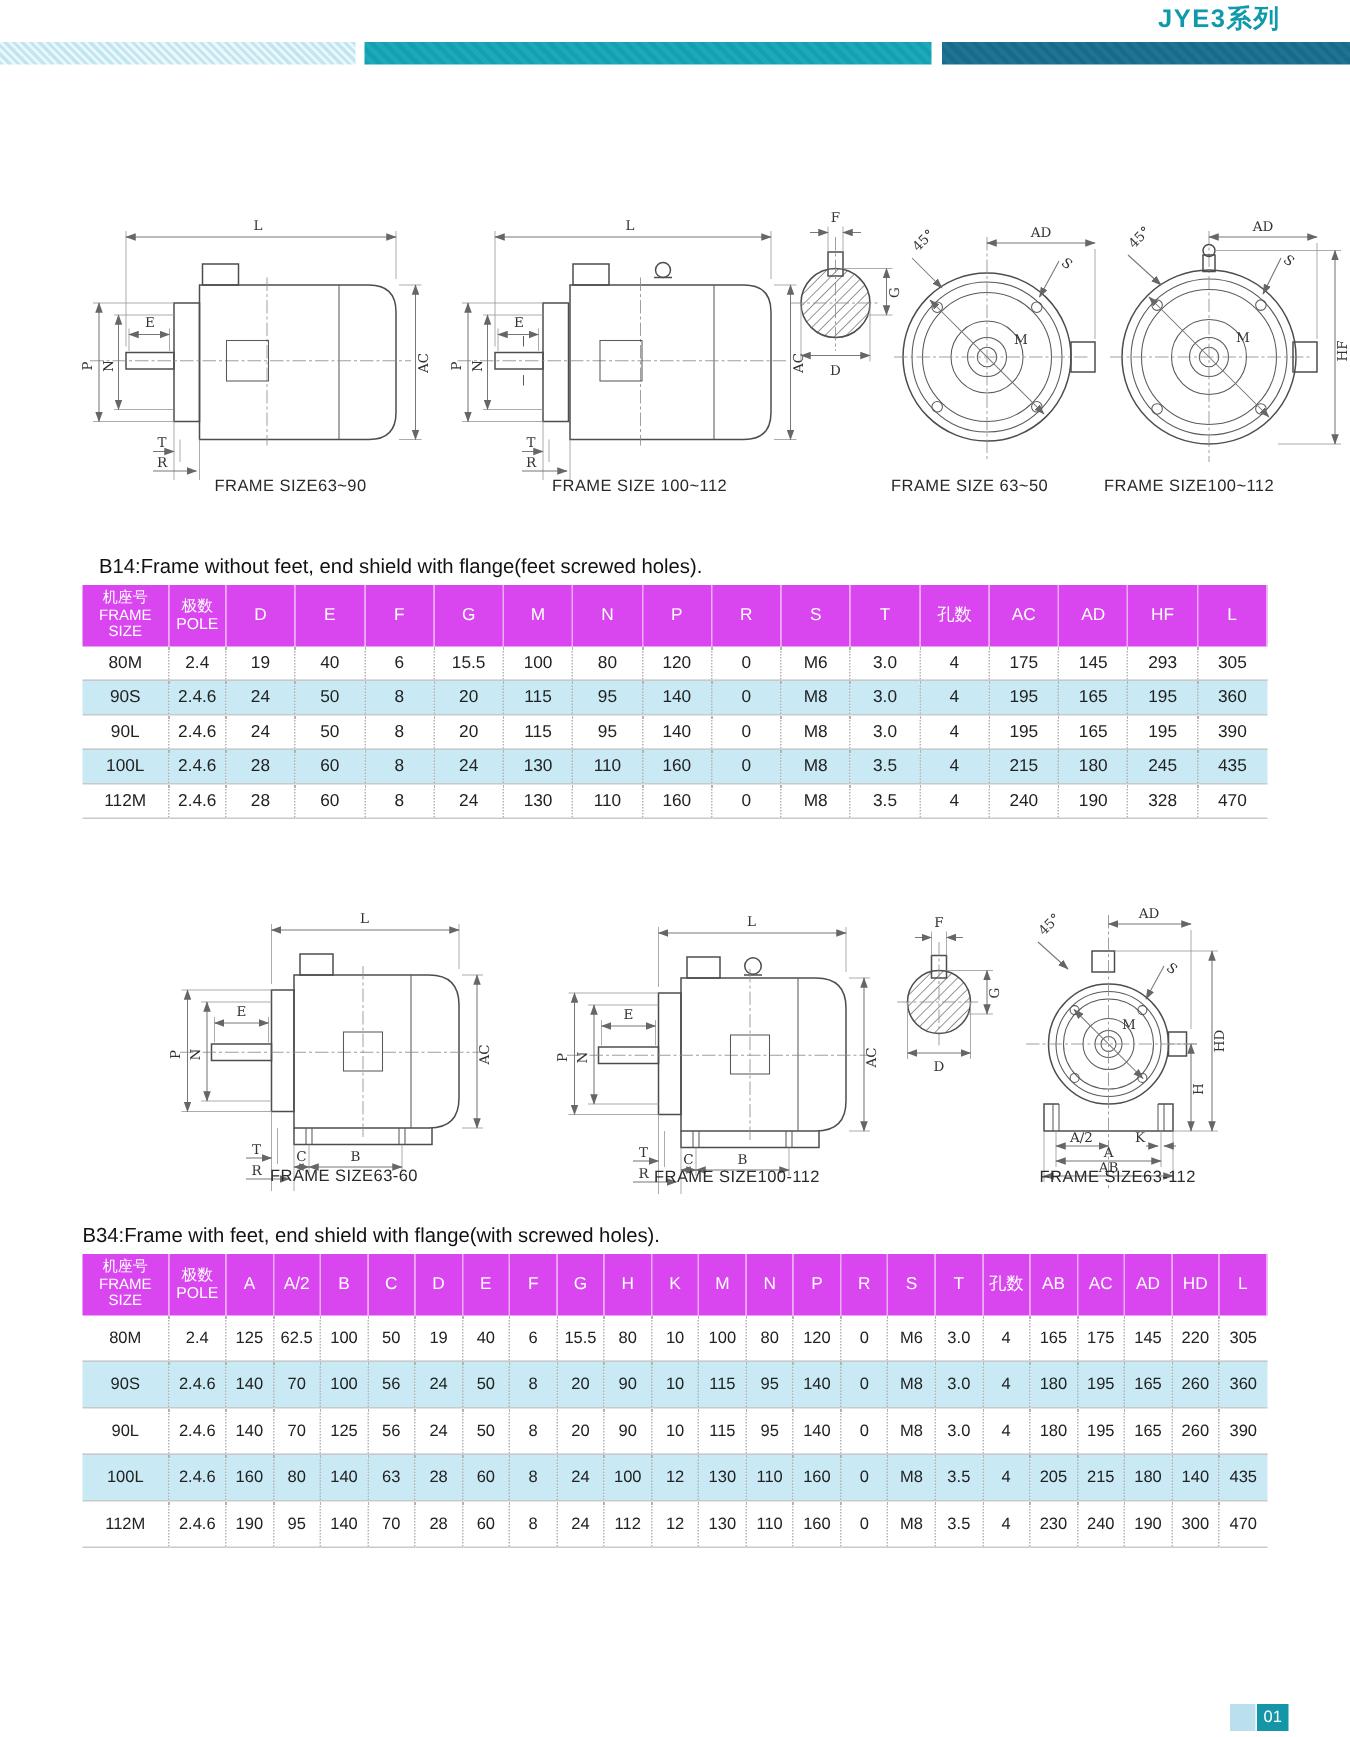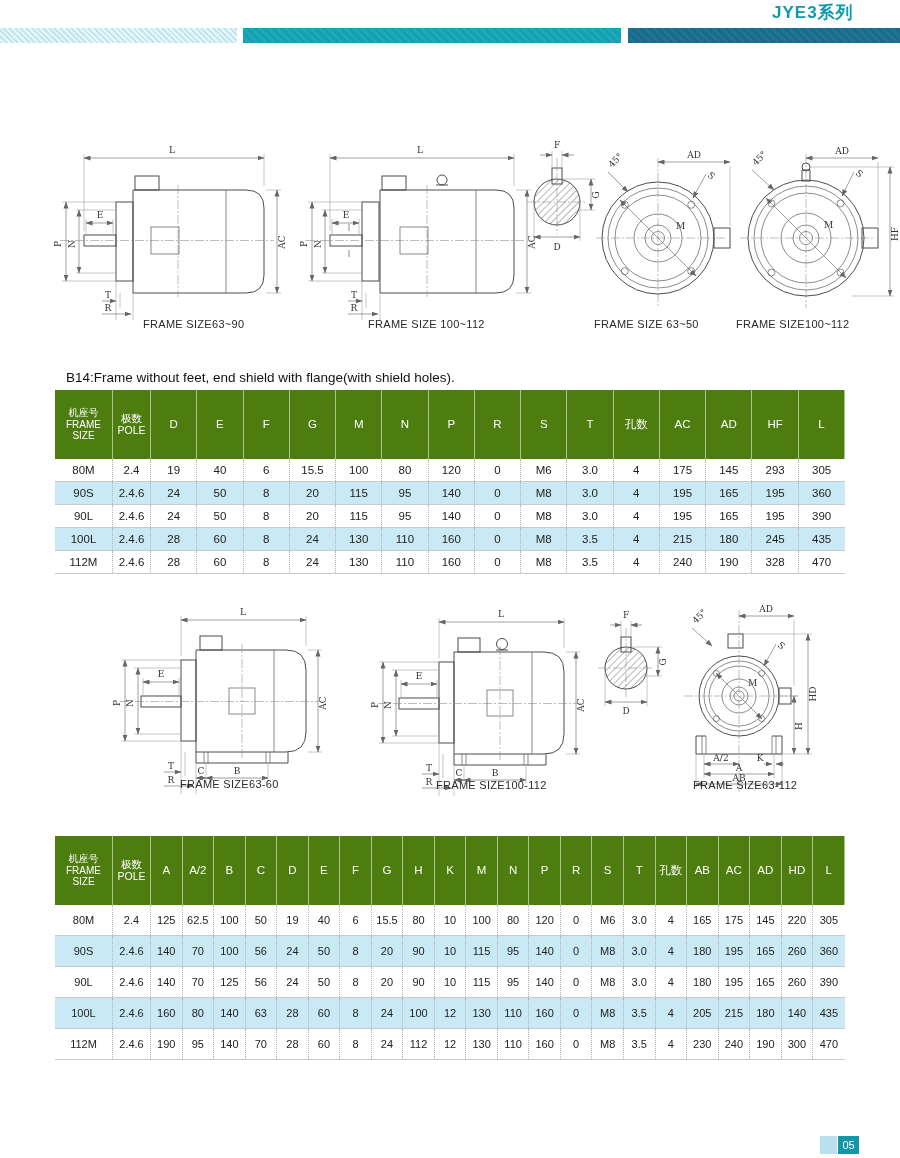--- a/index.html
+++ b/index.html
@@ -30,22 +30,22 @@
   .dim{stroke:#777;stroke-width:.7;fill:none;}
   .ext{stroke:#999;stroke-width:.55;fill:none;}
   .cl{stroke:#8a8a8a;stroke-width:.55;fill:none;stroke-dasharray:9 2 2 2;}
   svg.draw text{font-family:"DejaVu Serif",serif;font-size:9px;fill:#333;}
   .dcap{position:absolute;font-size:11px;color:#2a2a2a;letter-spacing:.3px;}
 
   
   .tcap{position:absolute;font-size:13.5px;color:#111;}
   table.spec{position:absolute;left:55px;width:790px;border-collapse:collapse;
              table-layout:fixed;font-size:11.5px;color:#222;}
-  table.spec th{background:#4d7c0f;color:#fff;font-weight:normal;font-size:11.5px;
-      white-space:pre-line;line-height:1.15;padding:17px 0;vertical-align:middle;
+  table.spec th{background:#d946ef;color:#fff;font-weight:normal;font-size:11.5px;
+      white-space:pre-line;line-height:1.15;padding:3px 0;vertical-align:middle;
       border-right:1px solid rgba(255,255,255,.55);}
   table.spec th:nth-child(1){width:57px;font-size:10px;}
   table.spec th:nth-child(2){width:37px;font-size:10.5px;}
   table.spec td{text-align:center;border-bottom:1px solid #c9c9c9;}
   table.spec td:not(:last-child){border-right:1px dotted #b3b3b3;}
   table.spec tr.alt td{background:#c9eaf4;}
   #t1 td{height:20px;}
   #t2{font-size:11px;}
   #t2 td{height:28px;}
 
@@ -234,21 +234,21 @@
       <line x1="120" y1="154" x2="162" y2="154" class="ext"></line>
     <line x1="158" y1="25" x2="158" y2="154" class="dim" marker-start="url(#aS)" marker-end="url(#aE)"></line>
     <text transform="rotate(-90 166 92)" x="166" y="92" text-anchor="middle">HF</text>
   </svg>
 
   <div class="dcap" style="left:143px;top:318px">FRAME SIZE63~90</div>
   <div class="dcap" style="left:368px;top:318px">FRAME SIZE 100~112</div>
   <div class="dcap" style="left:594px;top:318px">FRAME SIZE 63~50</div>
   <div class="dcap" style="left:736px;top:318px">FRAME SIZE100~112</div>
 
-  <div class="tcap" style="left:66px;top:370px">B14:Frame without feet, end shield with flange(with shield holes).</div>
+  <div class="tcap" style="left:66px;top:370px">B14:Frame without feet, end shield with flange(feet screwed holes).</div>
   <table id="t1" class="spec" style="top:390px">
     <thead>
         <tr>
           <th>机座号
 FRAME
 SIZE</th>
           <th>极数
 POLE</th>
           <th>D</th>
           <th>E</th>
@@ -534,20 +534,21 @@
     <line x1="28" y1="178" x2="98" y2="178" class="dim" marker-start="url(#aS)" marker-end="url(#aE)"></line>
     <text x="63" y="175" text-anchor="middle">A</text>
     <line x1="20" y1="188" x2="106" y2="188" class="dim" marker-start="url(#aS)" marker-end="url(#aE)"></line>
     <text x="63" y="185" text-anchor="middle">AB</text>
   </svg>
 
   <div class="dcap" style="left:180px;top:778px">FRAME SIZE63-60</div>
   <div class="dcap" style="left:436px;top:779px">FRAME SIZE100-112</div>
   <div class="dcap" style="left:693px;top:779px">FRAME SIZE63-112</div>
 
+  <div class="tcap" style="left:55px;top:816px">B34:Frame with feet, end shield with flange(with screwed holes).</div>
   <table id="t2" class="spec" style="top:836px">
     <thead>
         <tr>
           <th>机座号
 FRAME
 SIZE</th>
           <th>极数
 POLE</th>
           <th>A</th>
           <th>A/2</th>
@@ -701,15 +702,15 @@
           <td>230</td>
           <td>240</td>
           <td>190</td>
           <td>300</td>
           <td>470</td>
         </tr>
       </tbody>
   </table>
 
   <div class="pg-sq1"></div>
-  <div class="pg-sq2">05</div>
+  <div class="pg-sq2">01</div>
 
 </div>
 
 </body></html>

